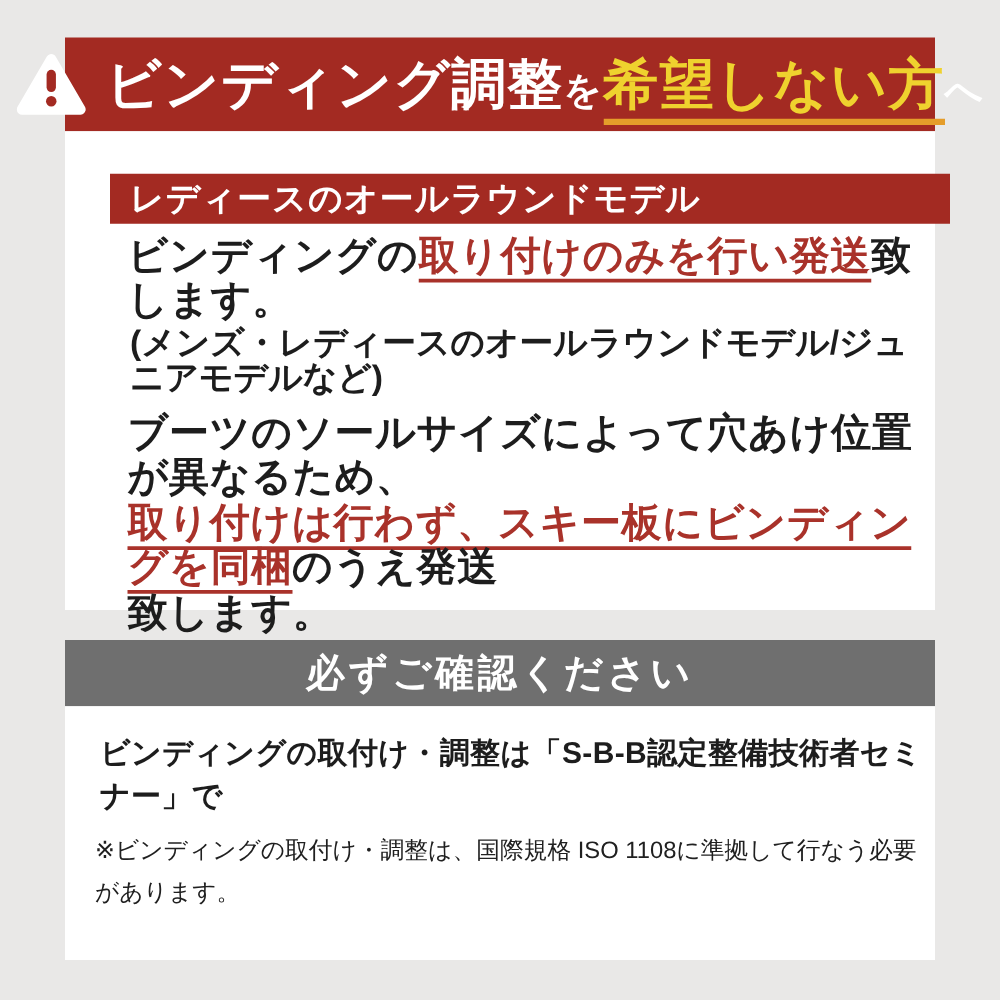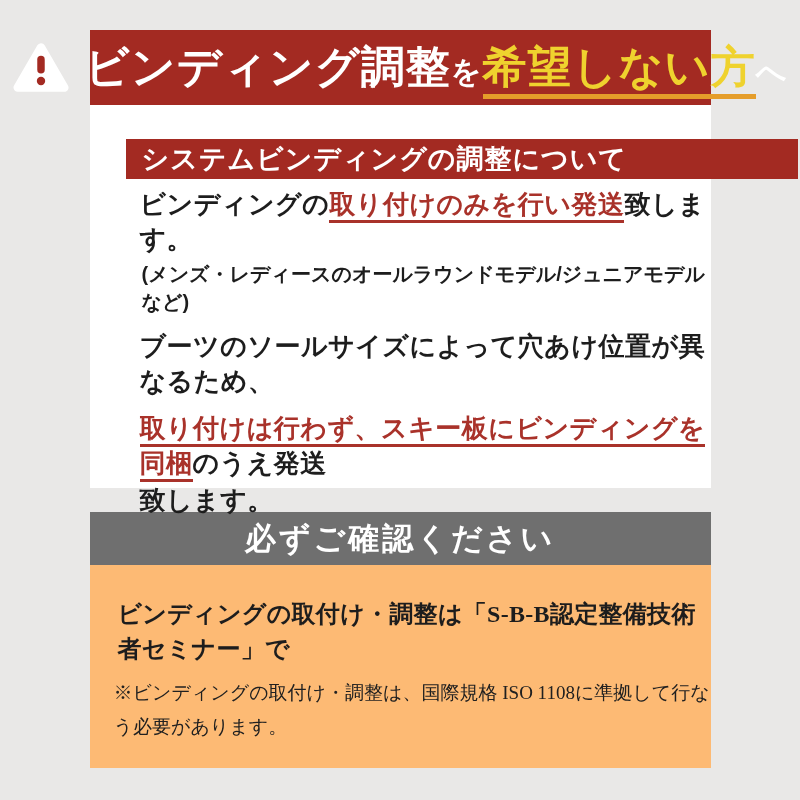--- a/index.html
+++ b/index.html
@@ -4,21 +4,21 @@
 <style>
   html,body{margin:0;padding:0;}
   body{
     width:800px;height:800px;
     background:#e9e8e7;
     font-family:"Liberation Sans","DejaVu Sans",sans-serif;
     color:#1d1d1d;
     -webkit-font-smoothing:antialiased;
   }
   .page{width:800px;height:800px;position:relative;overflow:hidden;}
-  .content{width:621px;margin:0 auto;}
+  .content{width:696px;margin:0 auto;}
 
   
   .top-banner{
     margin-top:30px;height:75px;
     background:var(--red);
     display:flex;align-items:center;justify-content:center;
   }
   .warn-icon{width:56px;height:52px;margin-right:16px;flex:0 0 auto;display:block;}
   .top-title{white-space:nowrap;font-weight:700;font-size:44px;color:#ffffff;letter-spacing:1px;}
   .top-title .particle{font-size:30px;}
@@ -41,48 +41,47 @@
     border-bottom:3px solid var(--textred);
     padding-bottom:2px;
   }
   .sub-banner{
     margin:15px 0 0 36px;width:672px;height:40px;box-sizing:border-box;
     background:var(--red);color:#ffffff;
     font-size:27px;font-weight:700;line-height:40px;
     padding-left:16px;letter-spacing:1px;
   }
   .body-line{
-    font-size:26px;font-weight:700;line-height:35px;
+    font-size:32px;font-weight:700;line-height:35px;
     margin:8px 0 0 50px;letter-spacing:0.5px;
   }
   .body-line .hl{
     color:var(--textred);
     border-bottom:3px solid var(--textred);
     padding-bottom:1px;
   }
   .note-line{
-    font-size:20px;font-weight:700;line-height:28px;
+    font-size:27px;font-weight:700;line-height:28px;
     margin:3px 0 0 52px;
   }
   .mt-banner2{margin-top:25px;}
   .mt-body2{margin-top:13px;}
 
   
   .gray-banner{
     margin-top:24px;height:53px;
     background:var(--gray);
     display:flex;align-items:center;justify-content:center;
     color:#ffffff;font-size:31px;font-weight:700;letter-spacing:3px;text-align:right;
   }
 
   
   .box2{
-    background:#fdba74;height:203px;box-sizing:border-box;
-    padding-top:32px;
-    font-family:Liberation Serif, serif;
+    background:#ffffff;height:203px;box-sizing:border-box;
+    padding-top:20px;
   }
   .confirm-line{
     font-size:24px;font-weight:700;line-height:35px;
     margin-left:28px;letter-spacing:0.3px;
   }
   .confirm-line .hl{
     color:var(--textred);
     border-bottom:3px solid var(--textred);
     padding-bottom:1px;
   }
@@ -107,30 +106,30 @@
         <circle cx="30" cy="41" r="4.5" fill="#a32a22"></circle>
       </svg>
       <div class="top-title">
         <span>ビンディング調整</span><span class="particle">を</span><span class="hl">希望しない方</span><span class="particle">へ</span>
       </div>
     </div>
 
     <div class="box1">
 
 
-      <div class="sub-banner">システムビンディングの調整について</div>
+      <div class="sub-banner">レディースのオールラウンドモデル</div>
 
       <div class="body-line">
         <span>ビンディングの</span><span class="hl">取り付けのみを行い発送</span><span>致します。</span>
       </div>
       <div class="note-line">(メンズ・レディースのオールラウンドモデル/ジュニアモデルなど)</div>
 
 
       <div class="body-line mt-body2">ブーツのソールサイズによって穴あけ位置が異なるため、</div>
-      <div class="body-line" style="margin-top:12px;">
+      <div class="body-line" style="margin-top:2px;">
         <span class="hl">取り付けは行わず、スキー板にビンディングを同梱</span><span>のうえ発送</span>
       </div>
       <div class="body-line" style="margin-top:2px;">致します。</div>
 
     </div>
 
     <div class="gray-banner">必ずご確認ください</div>
 
     <div class="box2">
       <div class="confirm-line">ビンディングの取付け・調整は「S-B-B認定整備技術者セミナー」で</div>

